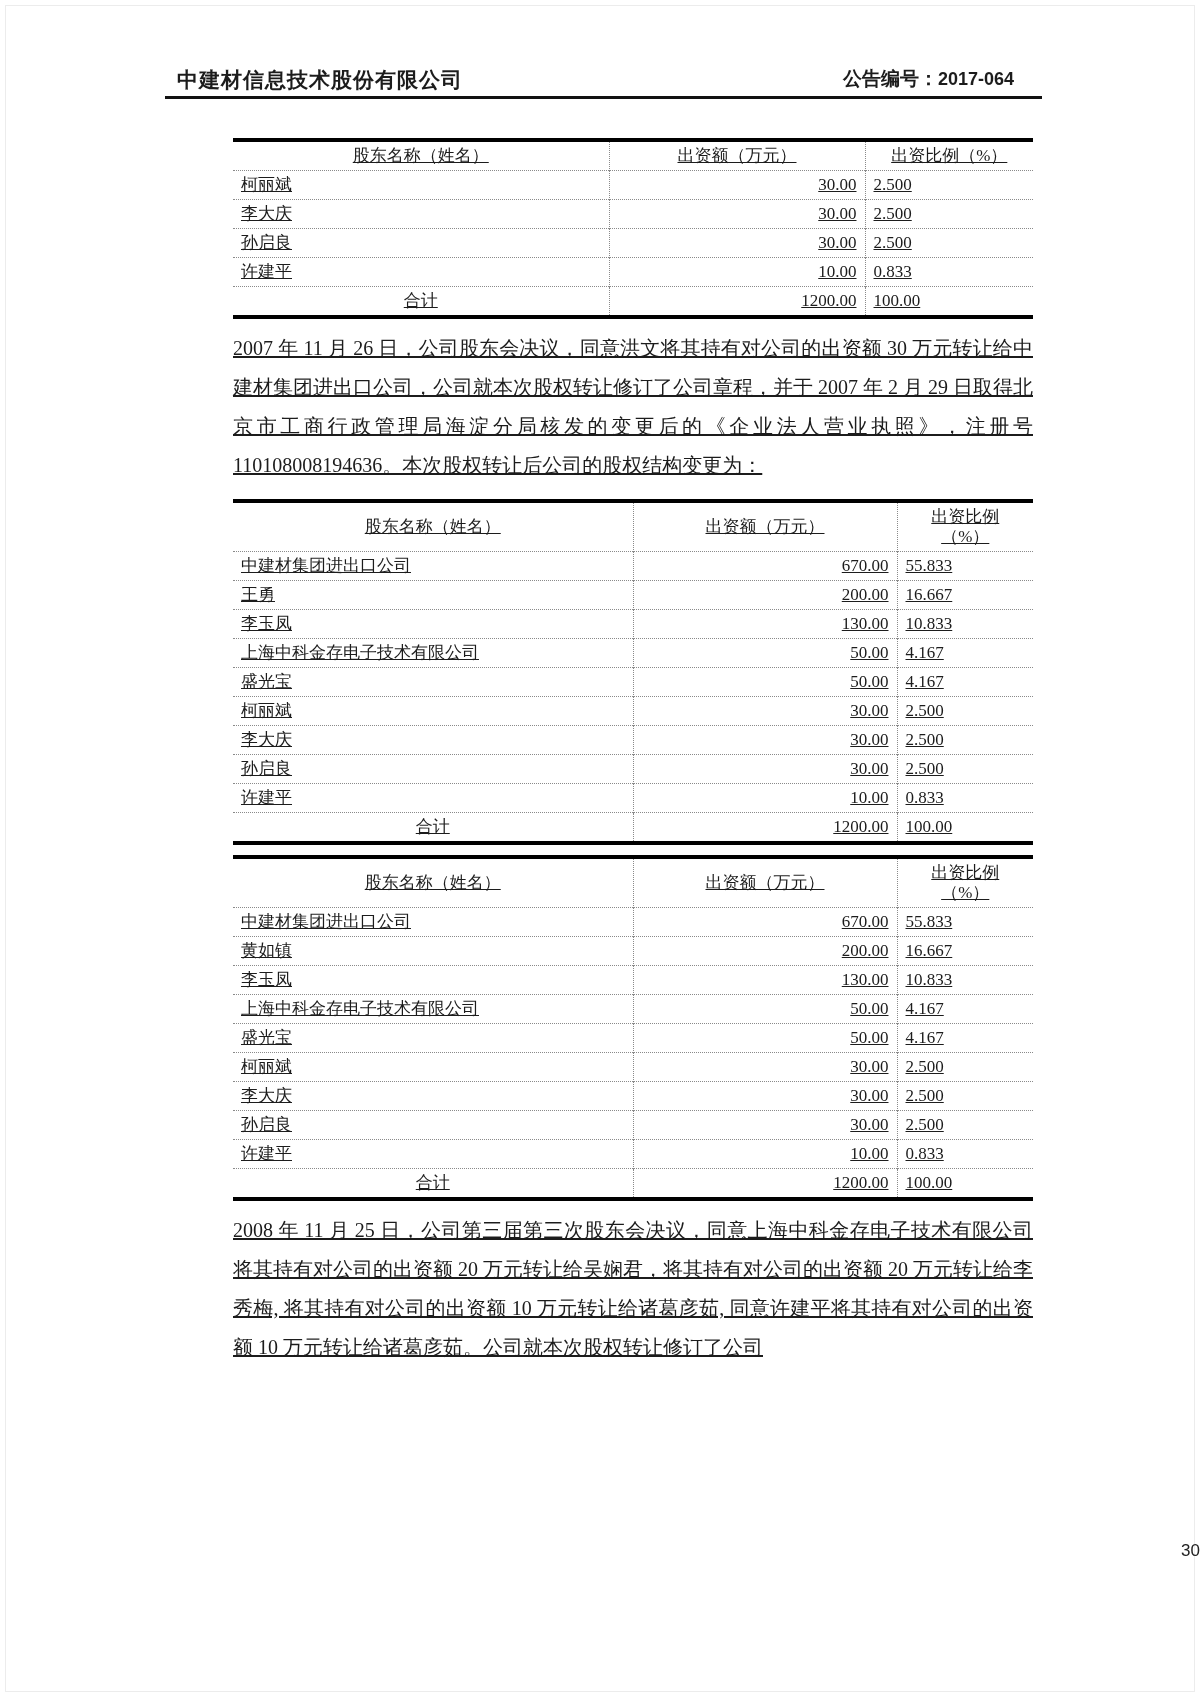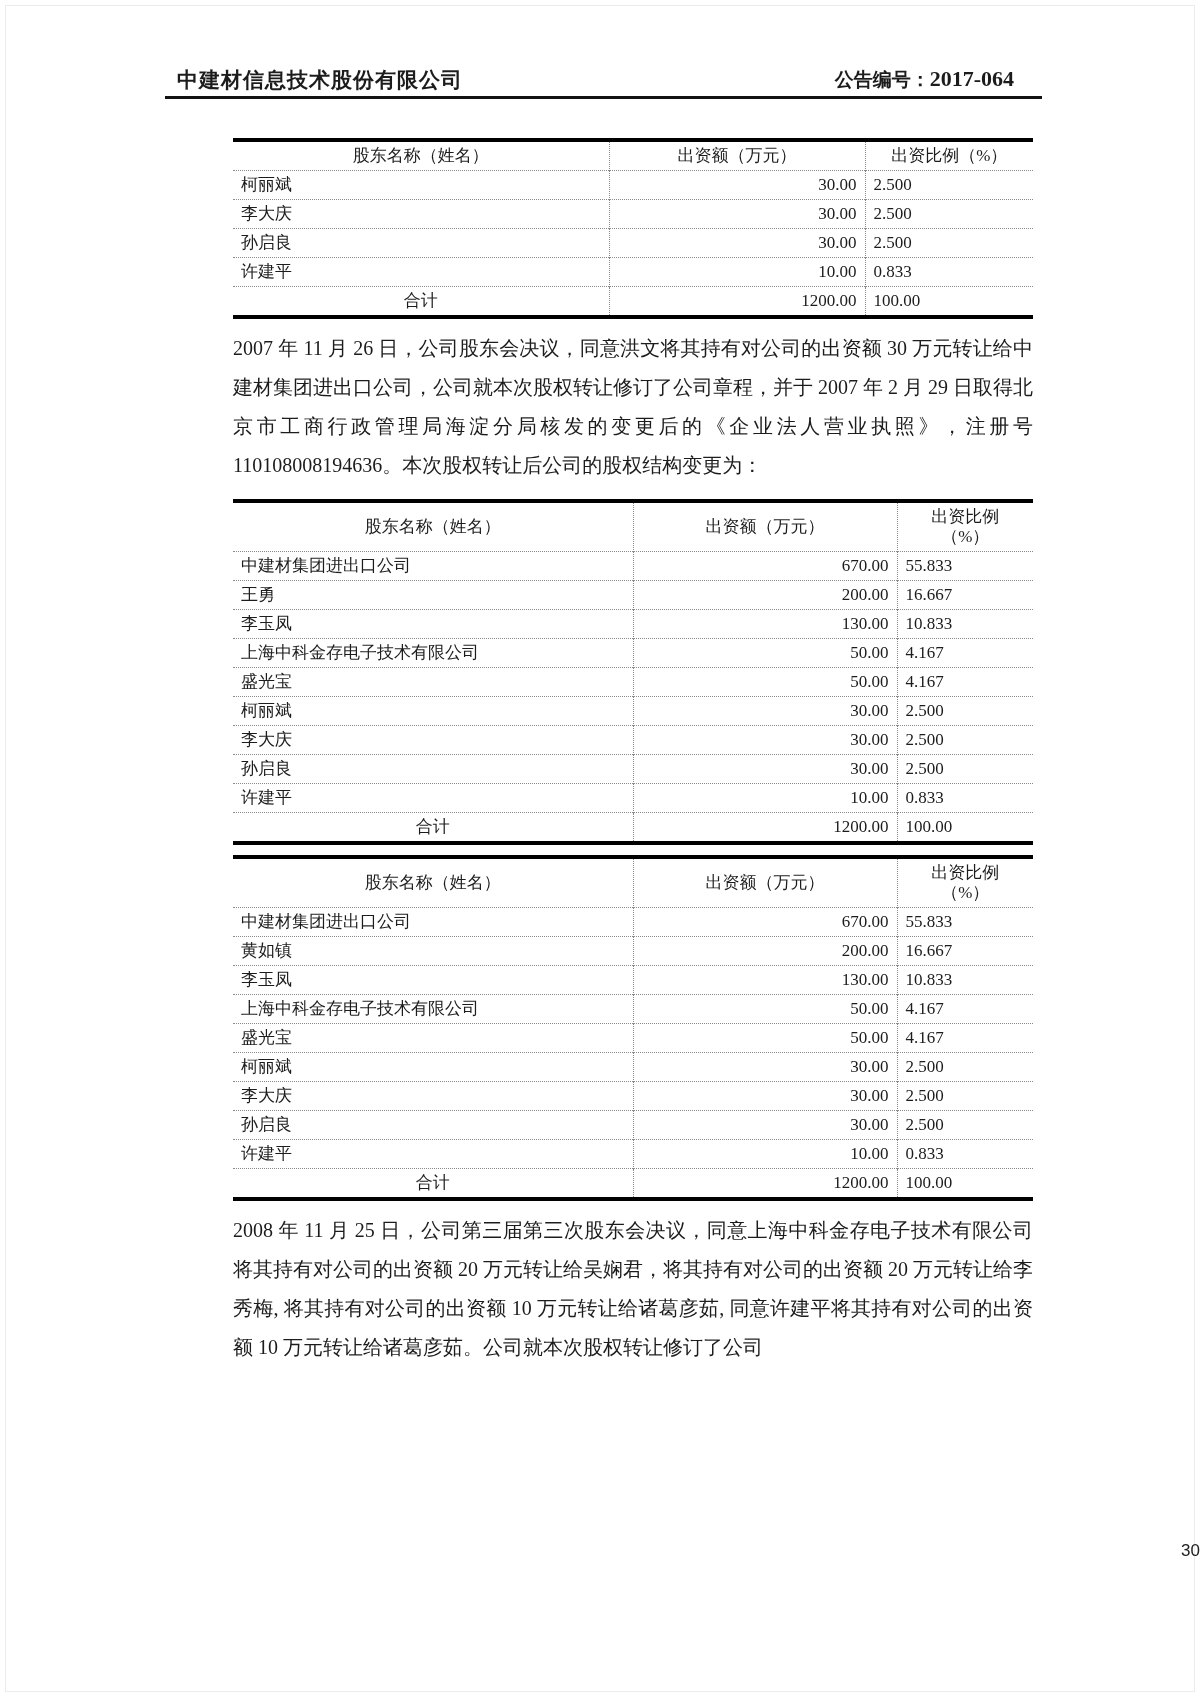--- a/index.html
+++ b/index.html
@@ -16,27 +16,27 @@
   .doc-header{
     position:absolute;left:165px;right:158px;top:66px;height:34px;
     display:flex;justify-content:space-between;align-items:flex-start;
   }
   .company-name{
     font-size:21px;font-weight:bold;letter-spacing:1px;padding-left:12px;
   }
   .notice-no{
     font-size:19px;font-weight:bold;padding-right:28px;
   }
-  .notice-no .num{font-family:Liberation Serif, serif;font-size:22px;}
+  .notice-no .num{font-family:Liberation Sans, sans-serif;font-size:18px;}
   .header-rule{
     position:absolute;left:165px;right:158px;top:96px;height:3px;background:#121212;
   }
   
   .content{
-    position:absolute;left:233px;width:800px;top:128px;
+    position:absolute;left:233px;width:800px;top:128px;text-decoration:underline;
   }
   
   table.shareholder{
     width:100%;border-collapse:collapse;table-layout:fixed;
     border-top:4px solid #000;border-bottom:4px solid #000;
     font-size:17px;margin:10px 0 2px 0;
   }
   table.shareholder th,
   table.shareholder td{
     border-top:1px dotted #8a8a8a;border-left:1px dotted #8a8a8a;

